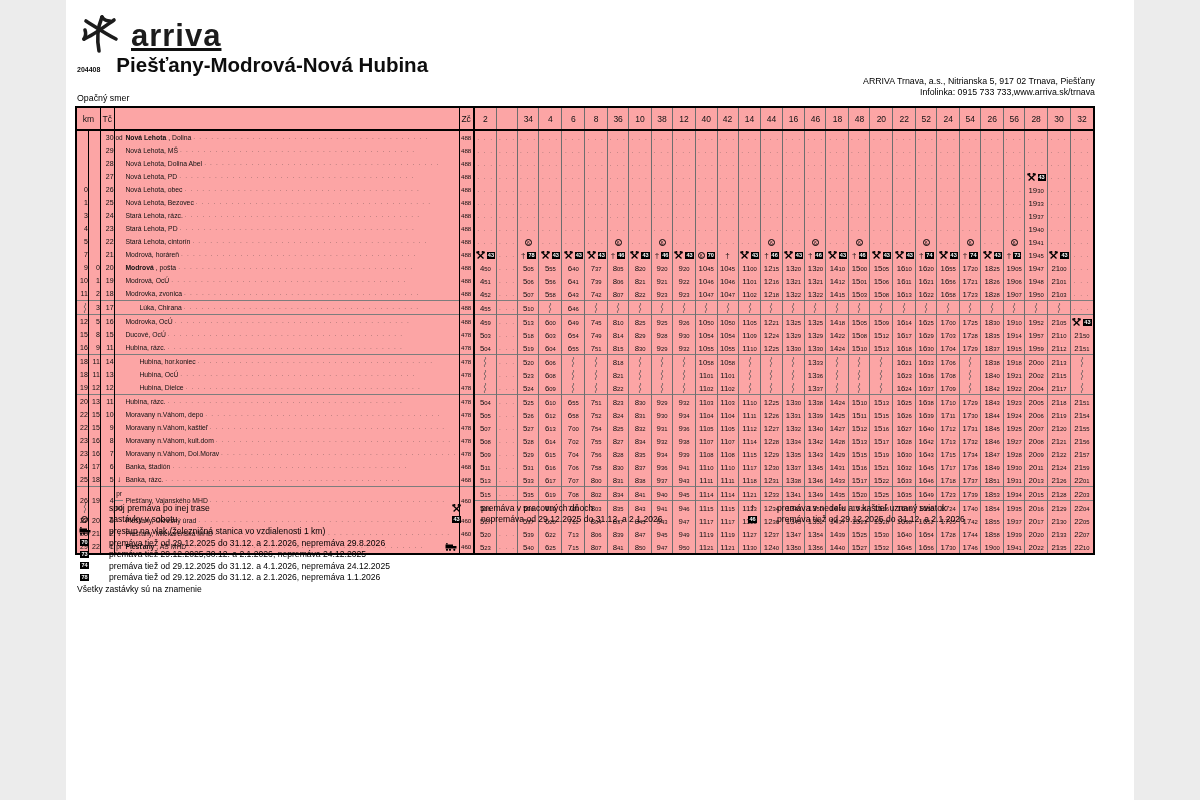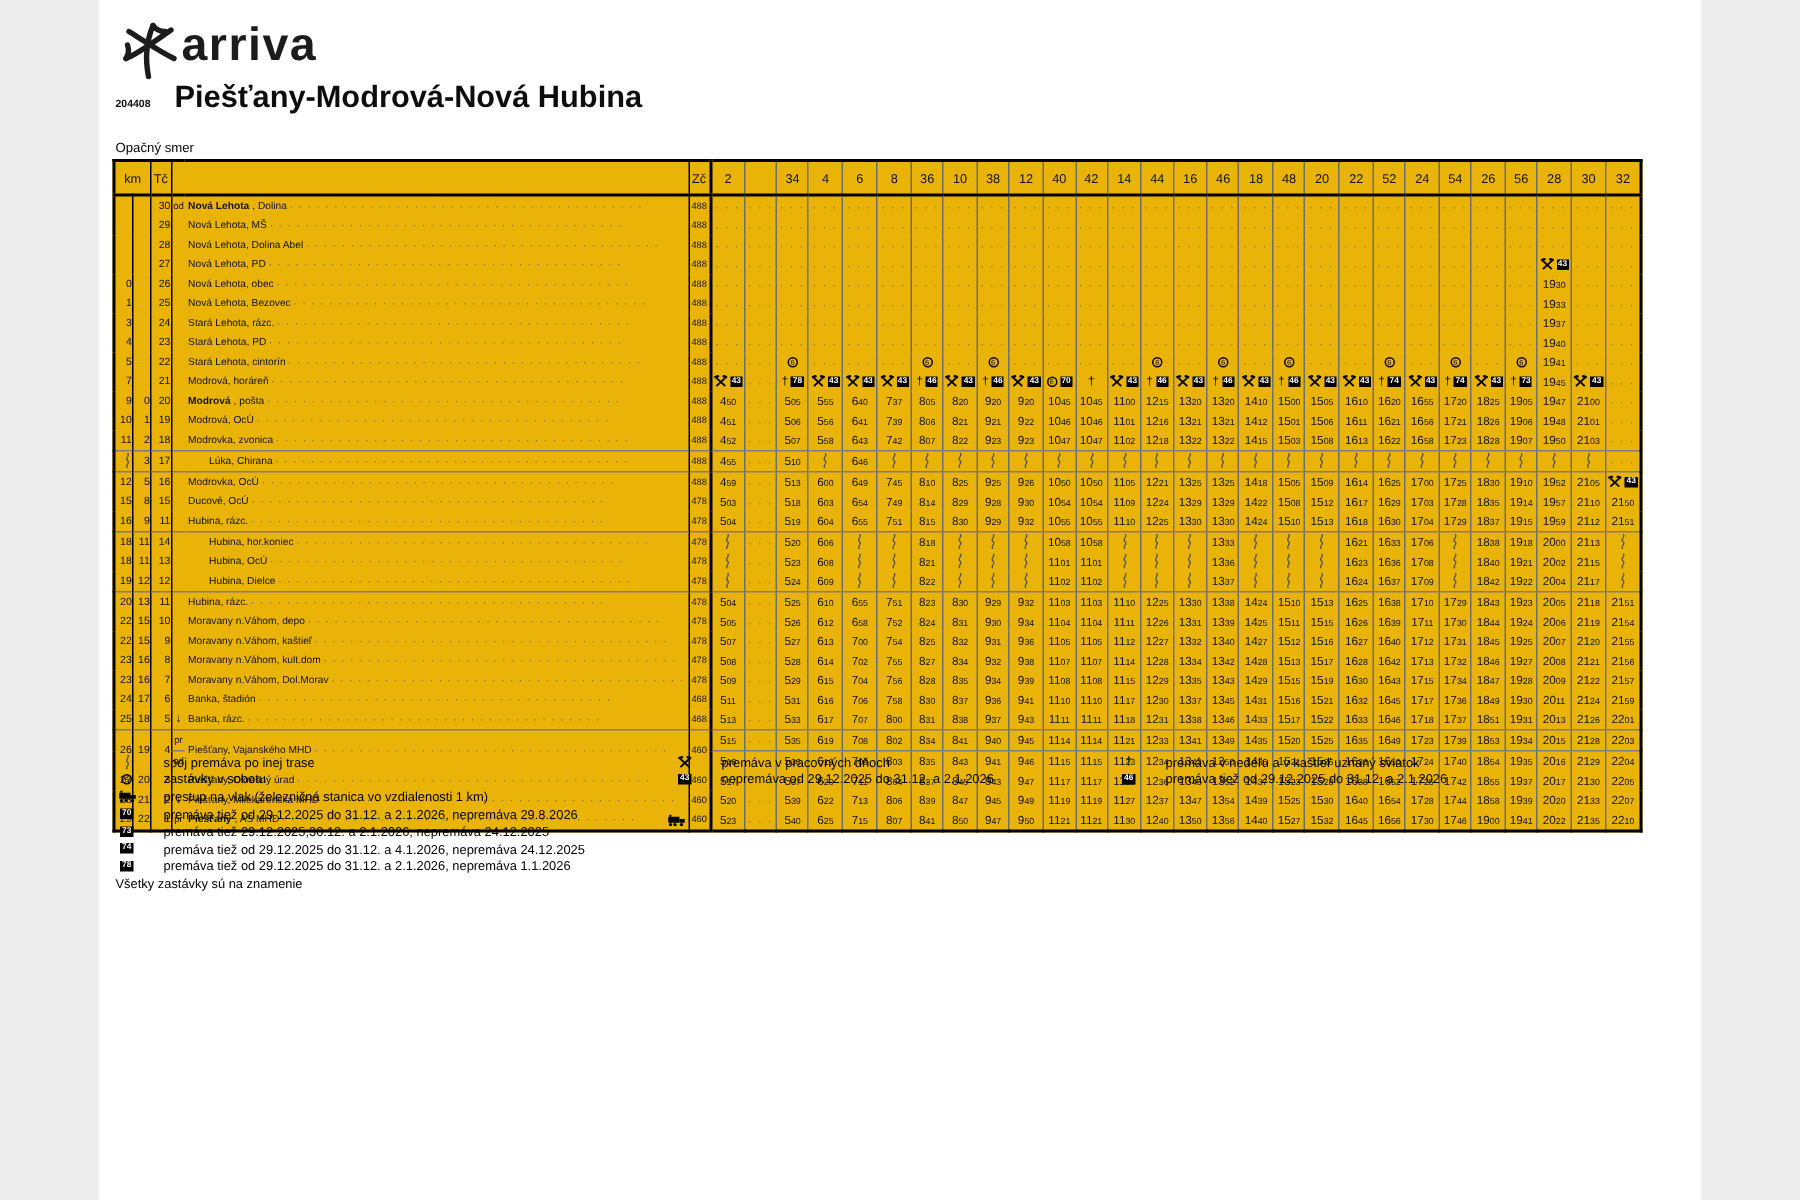--- a/index.html
+++ b/index.html
@@ -2,31 +2,31 @@
 <html><head>
 <meta charset="utf-8">
 <style>
   html,body{margin:0;padding:0;}
   body{width:1200px;height:800px;background:#ececec;position:relative;overflow:hidden;
        font-family:"Liberation Sans",sans-serif;color:#111;}
   .page{position:absolute;left:66px;top:0;width:1068px;height:800px;background:#ffffff;}
   .content{position:absolute;left:9px;top:0;width:1020px;height:800px;}
 
   
-  .logo{position:absolute;left:2px;top:12px;display:flex;align-items:flex-start;gap:0;}
+  .logo{position:absolute;left:2px;top:12px;display:flex;align-items:flex-end;gap:10px;text-decoration:underline;}
   .logo-text{font-size:31px;font-weight:700;letter-spacing:1px;color:#1c1c1c;}
   .title{position:absolute;left:2px;top:53px;font-size:20.5px;font-weight:700;color:#0d0d0d;white-space:nowrap;}
   .title .num{margin-right:14px;}
   .validity{position:absolute;right:0;top:19px;text-align:right;font-size:13.5px;font-weight:700;line-height:16px;color:#000;}
   .company{position:absolute;right:0;top:76px;text-align:right;font-size:8.8px;line-height:10.5px;color:#000;}
   .direction{position:absolute;left:2px;top:93px;font-size:8.8px;color:#000;}
 
   
   .twrap{position:absolute;left:0;top:106px;}
-  .tt{border-collapse:collapse;table-layout:fixed;border:2px solid #000;background:#eab308;}
+  .tt{border-collapse:collapse;table-layout:fixed;border:2px solid #000;background:#fca5a5;}
   .tt th,.tt td{padding:0;overflow:hidden;white-space:nowrap;}
   .tt thead th{height:21px;border-bottom:2.5px solid #000;font-size:8.5px;font-weight:400;text-align:center;}
   .bkL{border-left:1px solid #000;}
   .bk2{border-left:2px solid #000;}
   .gv{border-left:1px solid #6e6e6e;}
   .tt tbody td{height:11.16px;line-height:10px;}
   tr.sep td{border-top:1px solid #7d7d7d;}
   .num{font-size:7px;text-align:right;padding-right:2px;}
   .mk{font-size:6.4px;text-align:center;line-height:7px;}
   .mk .arrow{font-size:8px;}
@@ -72,20 +72,24 @@
         </g>
       </svg>
       <span class="logo-text">arriva</span>
     </div>
 
     <div class="title">
       <span class="num">204408</span><span>Piešťany-Modrová-Nová Hubina</span>
     </div>
 
 
+    <div class="company">
+      <div>ARRIVA Trnava, a.s., Nitrianska 5, 917 02 Trnava, Piešťany</div>
+      <div>Infolinka: 0915 733 733,www.arriva.sk/trnava</div>
+    </div>
 
     <div class="direction">Opačný smer</div>
 
     <div class="twrap">
         <table class="tt">
           <colgroup>
             <col style="width: 19px;">
             <col style="width: 19px;">
             <col style="width: 21px;">
             <col style="width: 13px;">

